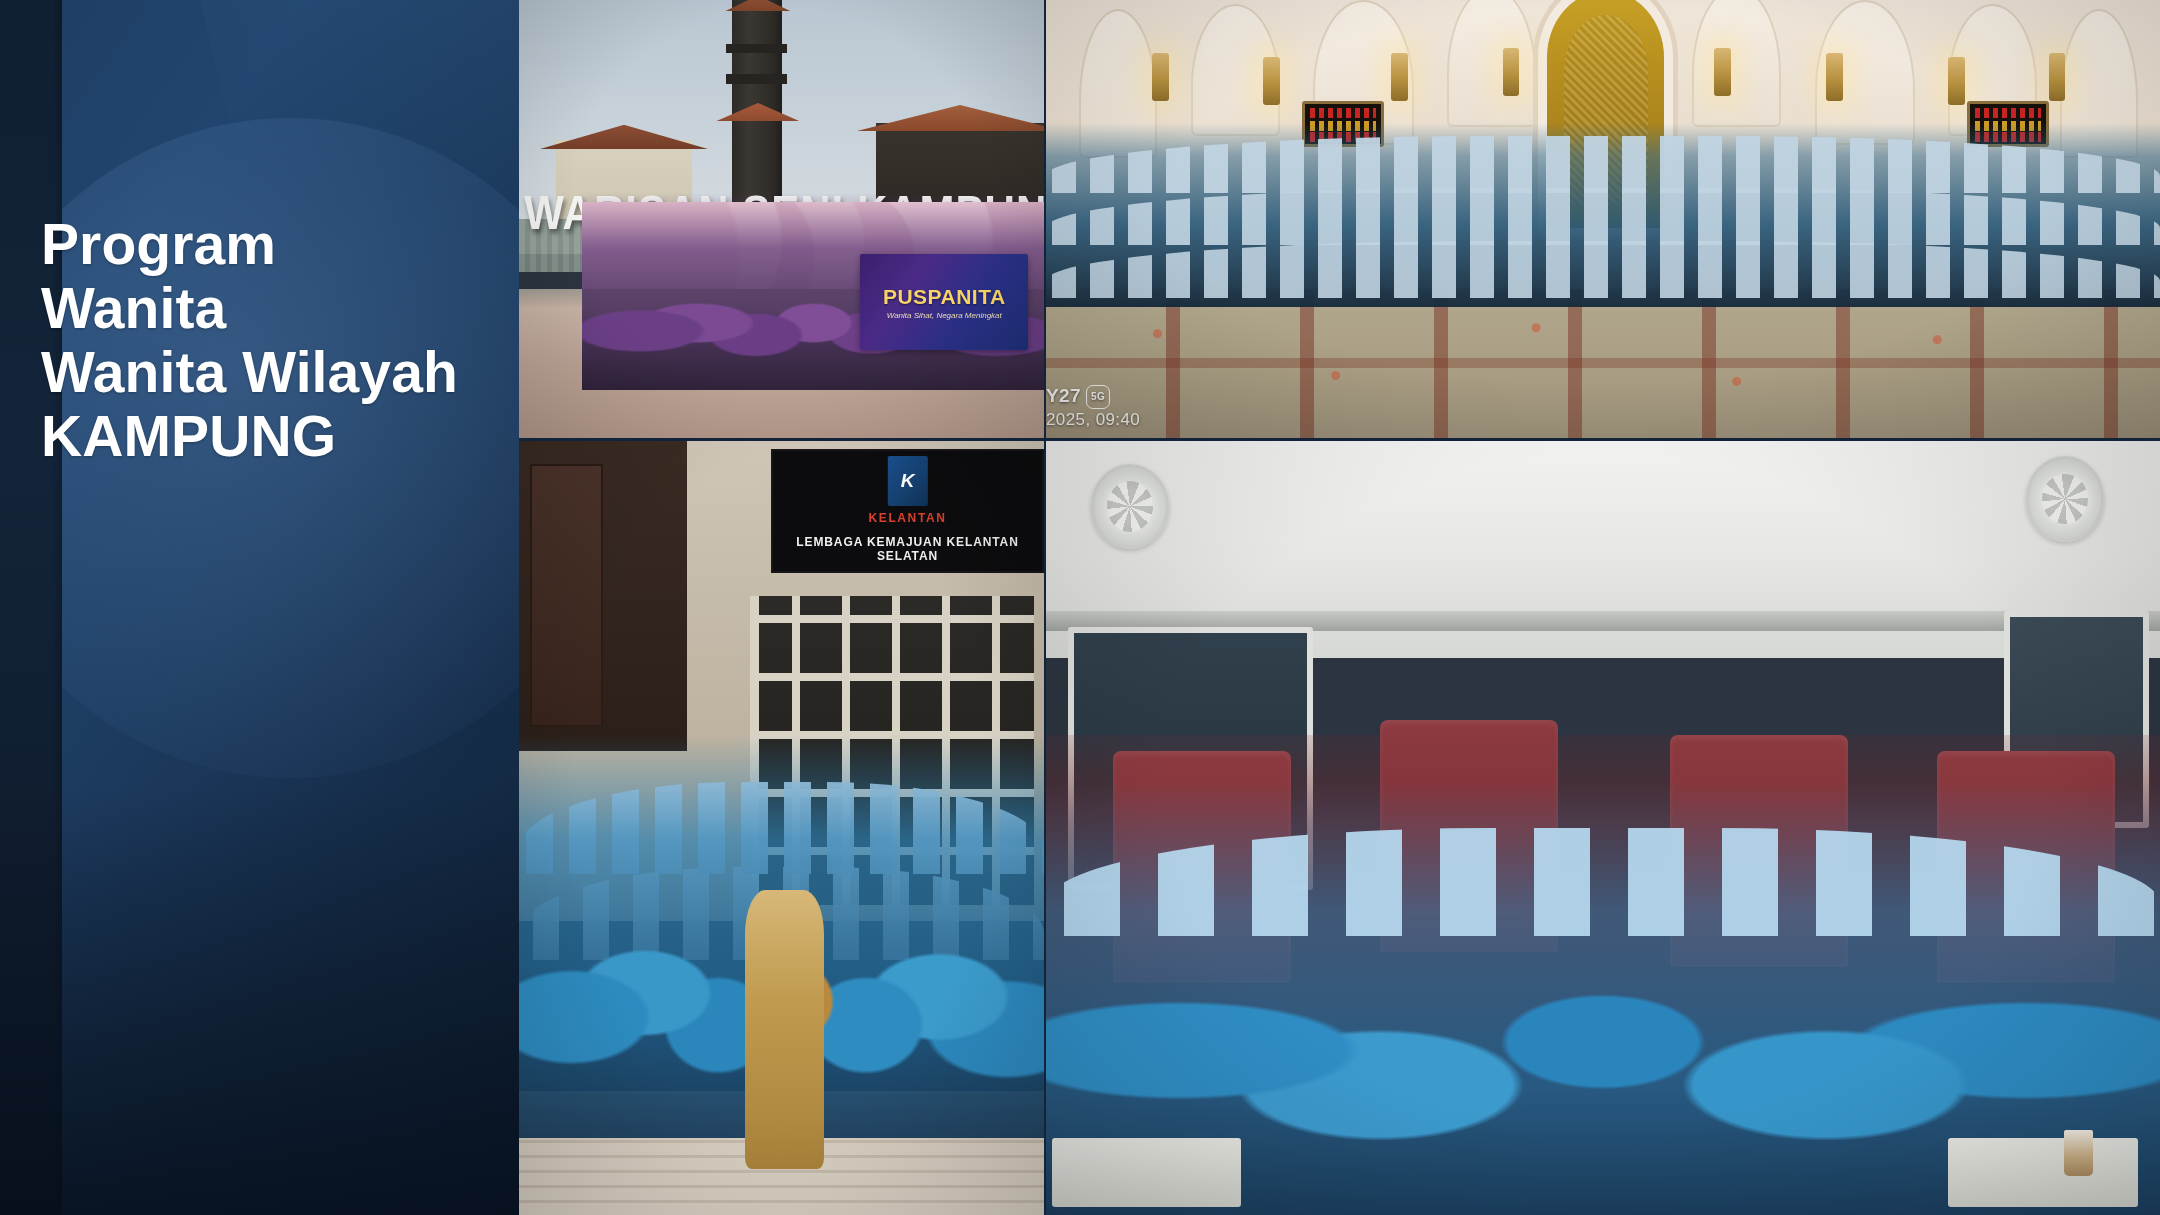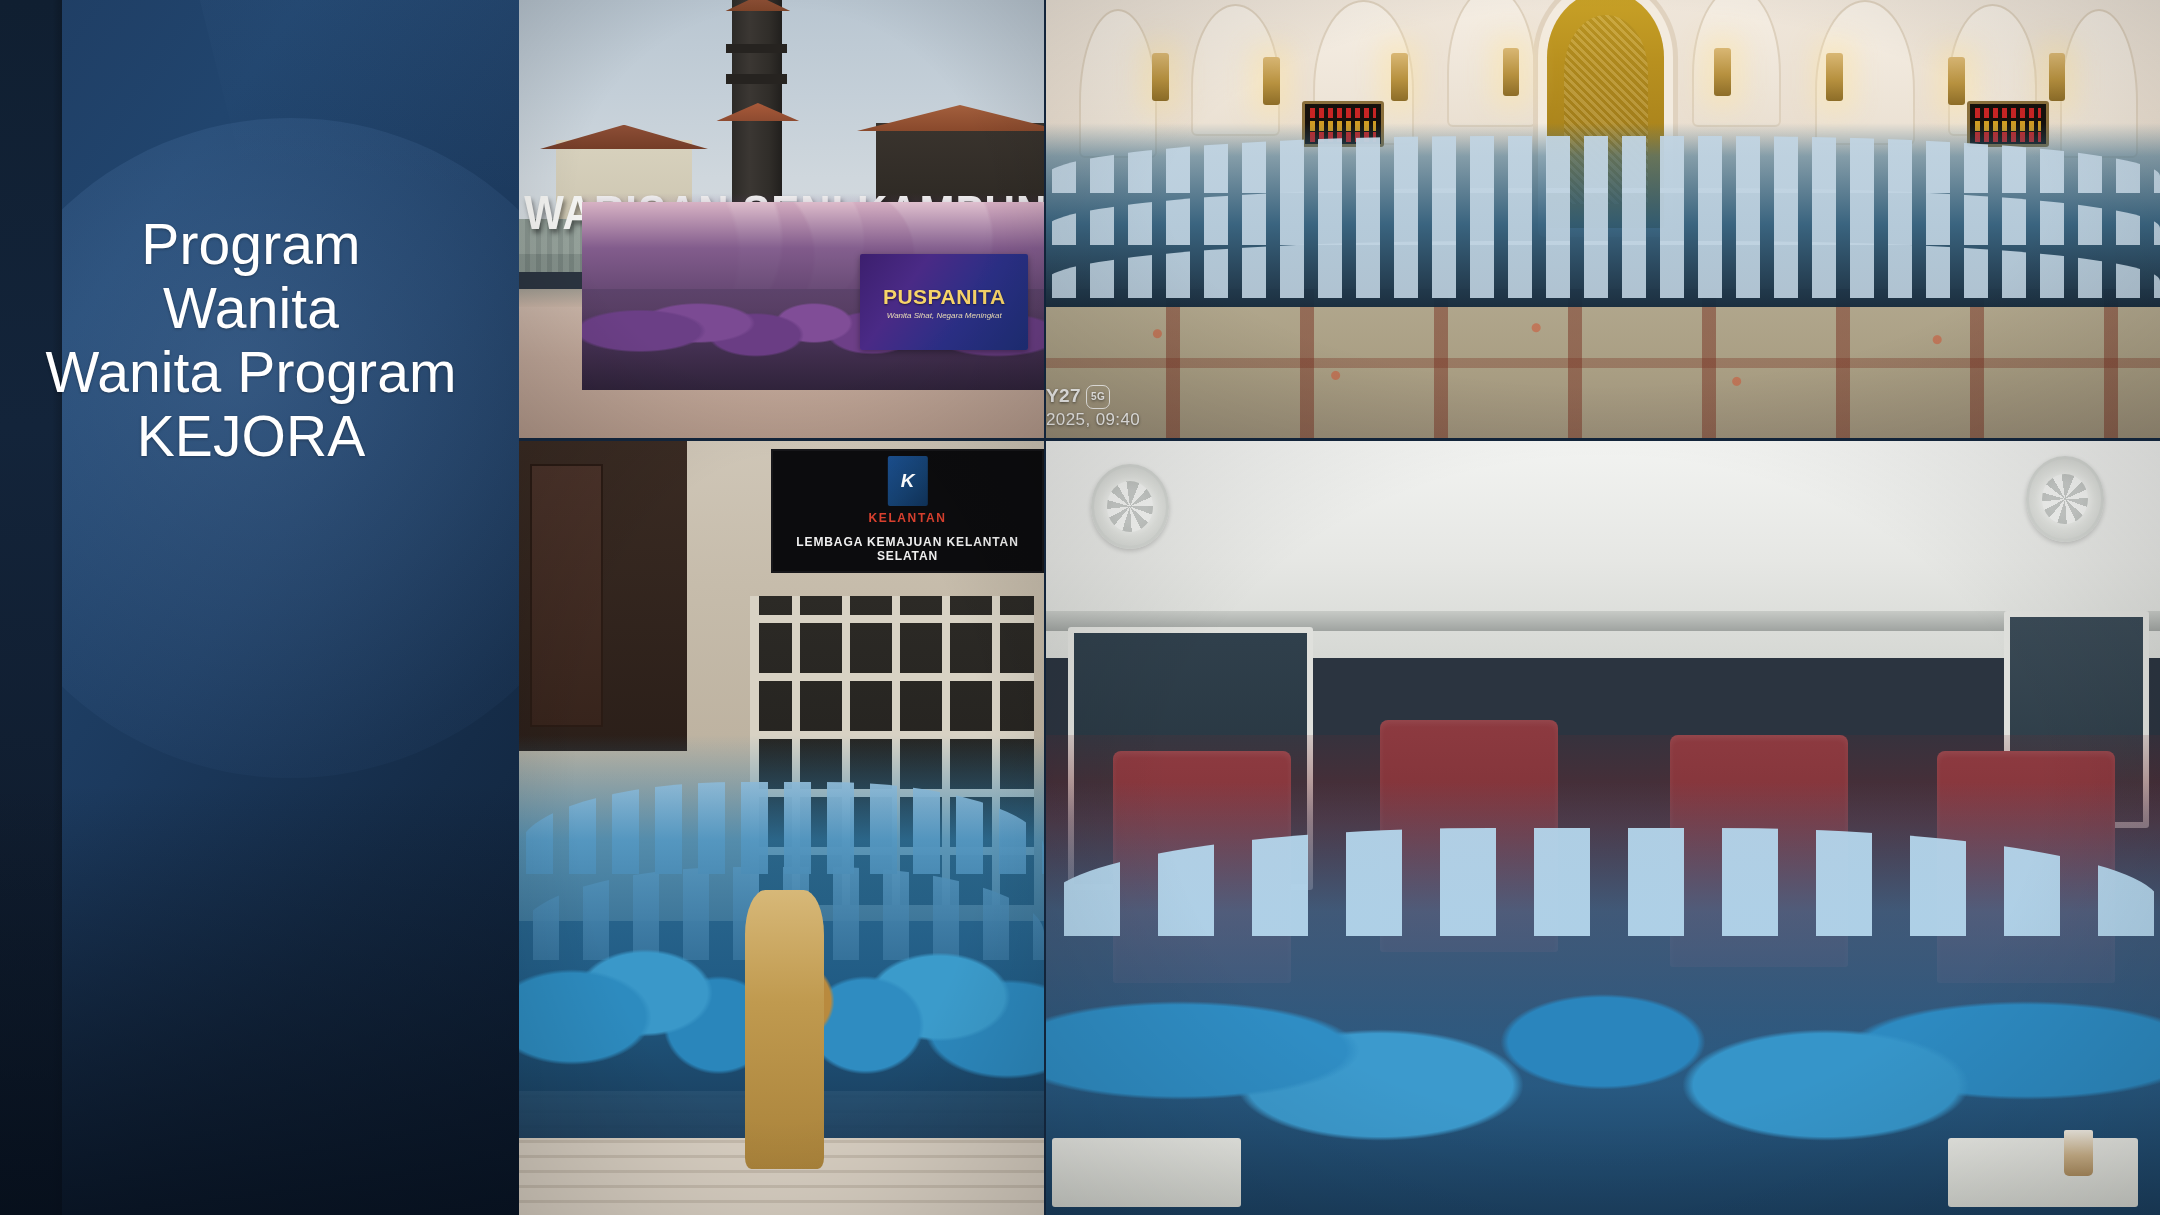--- a/index.html
+++ b/index.html
@@ -52,25 +52,25 @@
   #panel-vignette{
     position:absolute; left:0; bottom:0; width:100%; height:430px;
     background:linear-gradient(180deg, rgba(8,18,32,0) 0%, rgba(8,17,30,0.55) 60%, rgba(6,14,26,0.82) 100%);
   }
 
   #title-text {
     position:absolute;
     right:58px;
     top:212px;
     width:420px;
-    text-align:center;
+    text-align:left;
     color:#ffffff;
     font-size:57px;
     line-height:64px;
-    font-weight:400;
+    font-weight:700;
     letter-spacing:0.1px;
     text-shadow:0 1px 3px rgba(0,0,0,0.30);
   }
   #title-text .tline { display:block; white-space:nowrap; }
 
   
   #photo-grid {
     position:absolute;
     left:519px; top:0;
     width:1641px; height:1215px;
@@ -483,22 +483,22 @@
 
   <div id="title-panel">
     <div id="panel-sheen"></div>
     <div id="panel-circle"></div>
     <div id="panel-edge-band"></div>
     <div id="panel-vignette"></div>
 
     <div id="title-text">
       <span class="tline">Program</span>
       <span class="tline">Wanita</span>
-      <span class="tline">Wanita Program</span>
-      <span class="tline">KEJORA</span>
+      <span class="tline">Wanita Wilayah</span>
+      <span class="tline">KAMPUNG</span>
     </div>
   </div>
 
   <div id="photo-grid">
 
     <div class="photo" id="photo-kampung-laut">
       <div class="sky"></div>
       <div class="kl-house"></div>
       <div class="kl-house-roof"></div>
       <div class="kl-mosque"></div>

